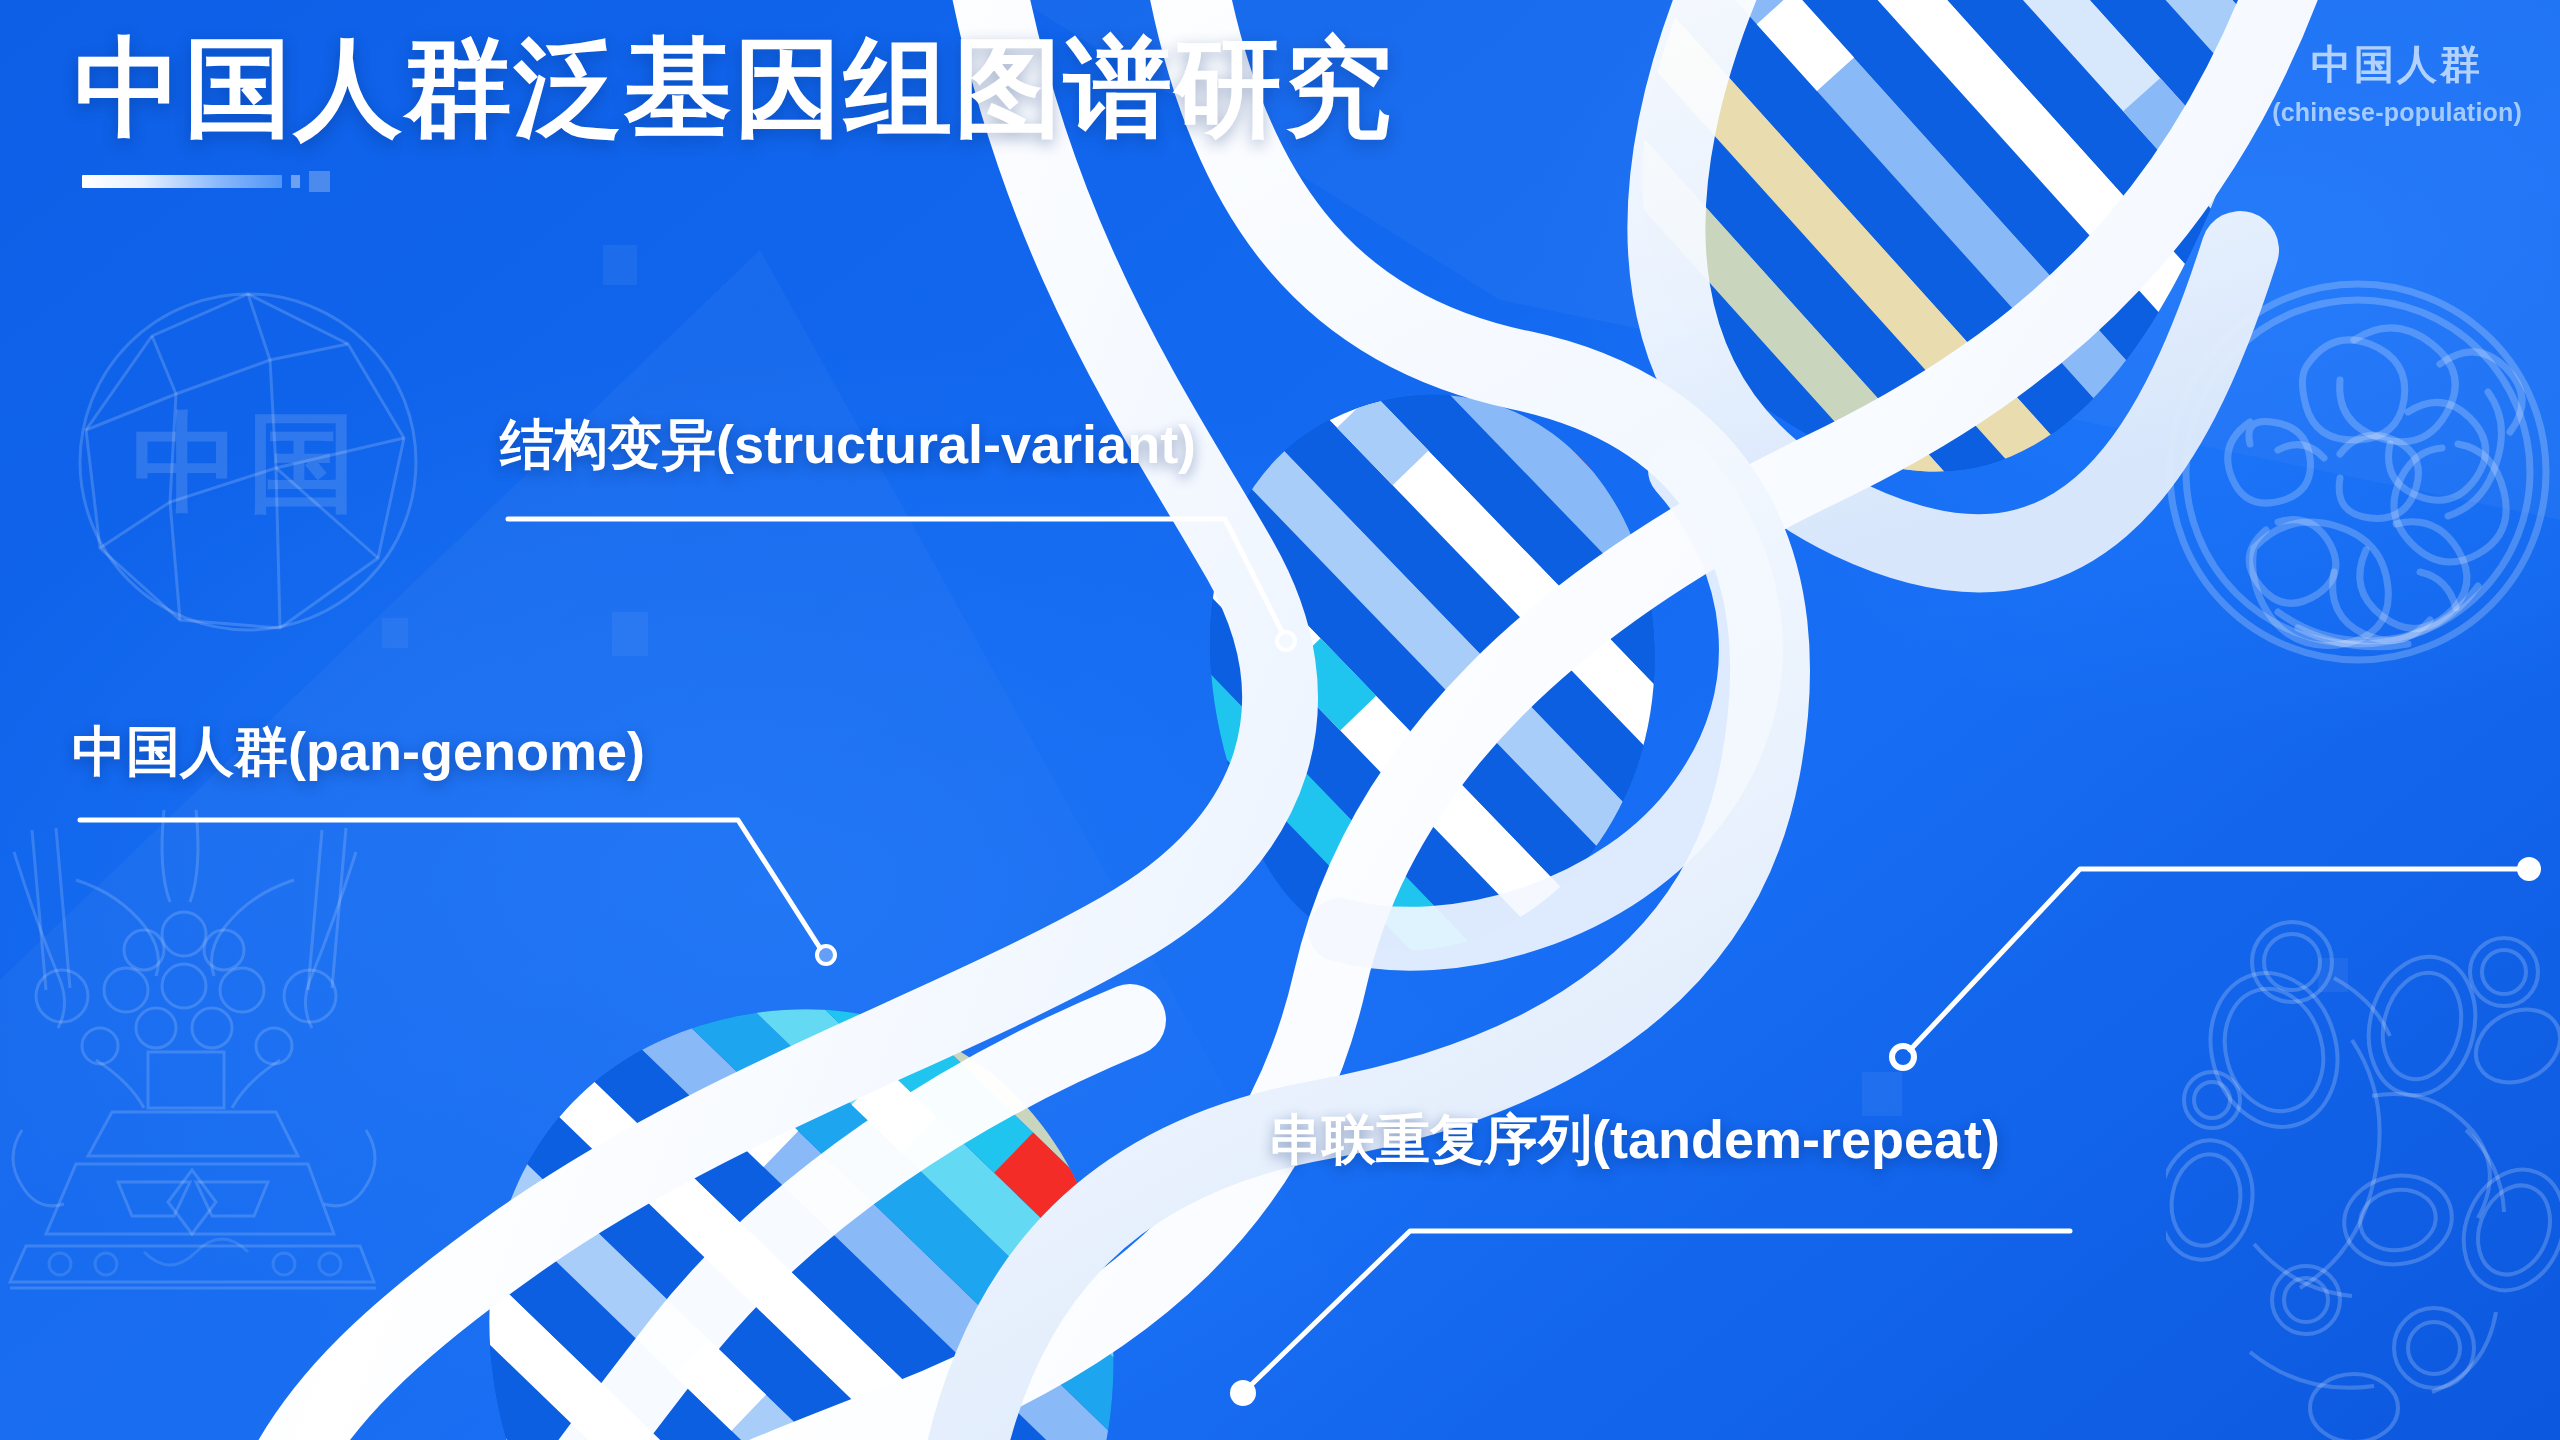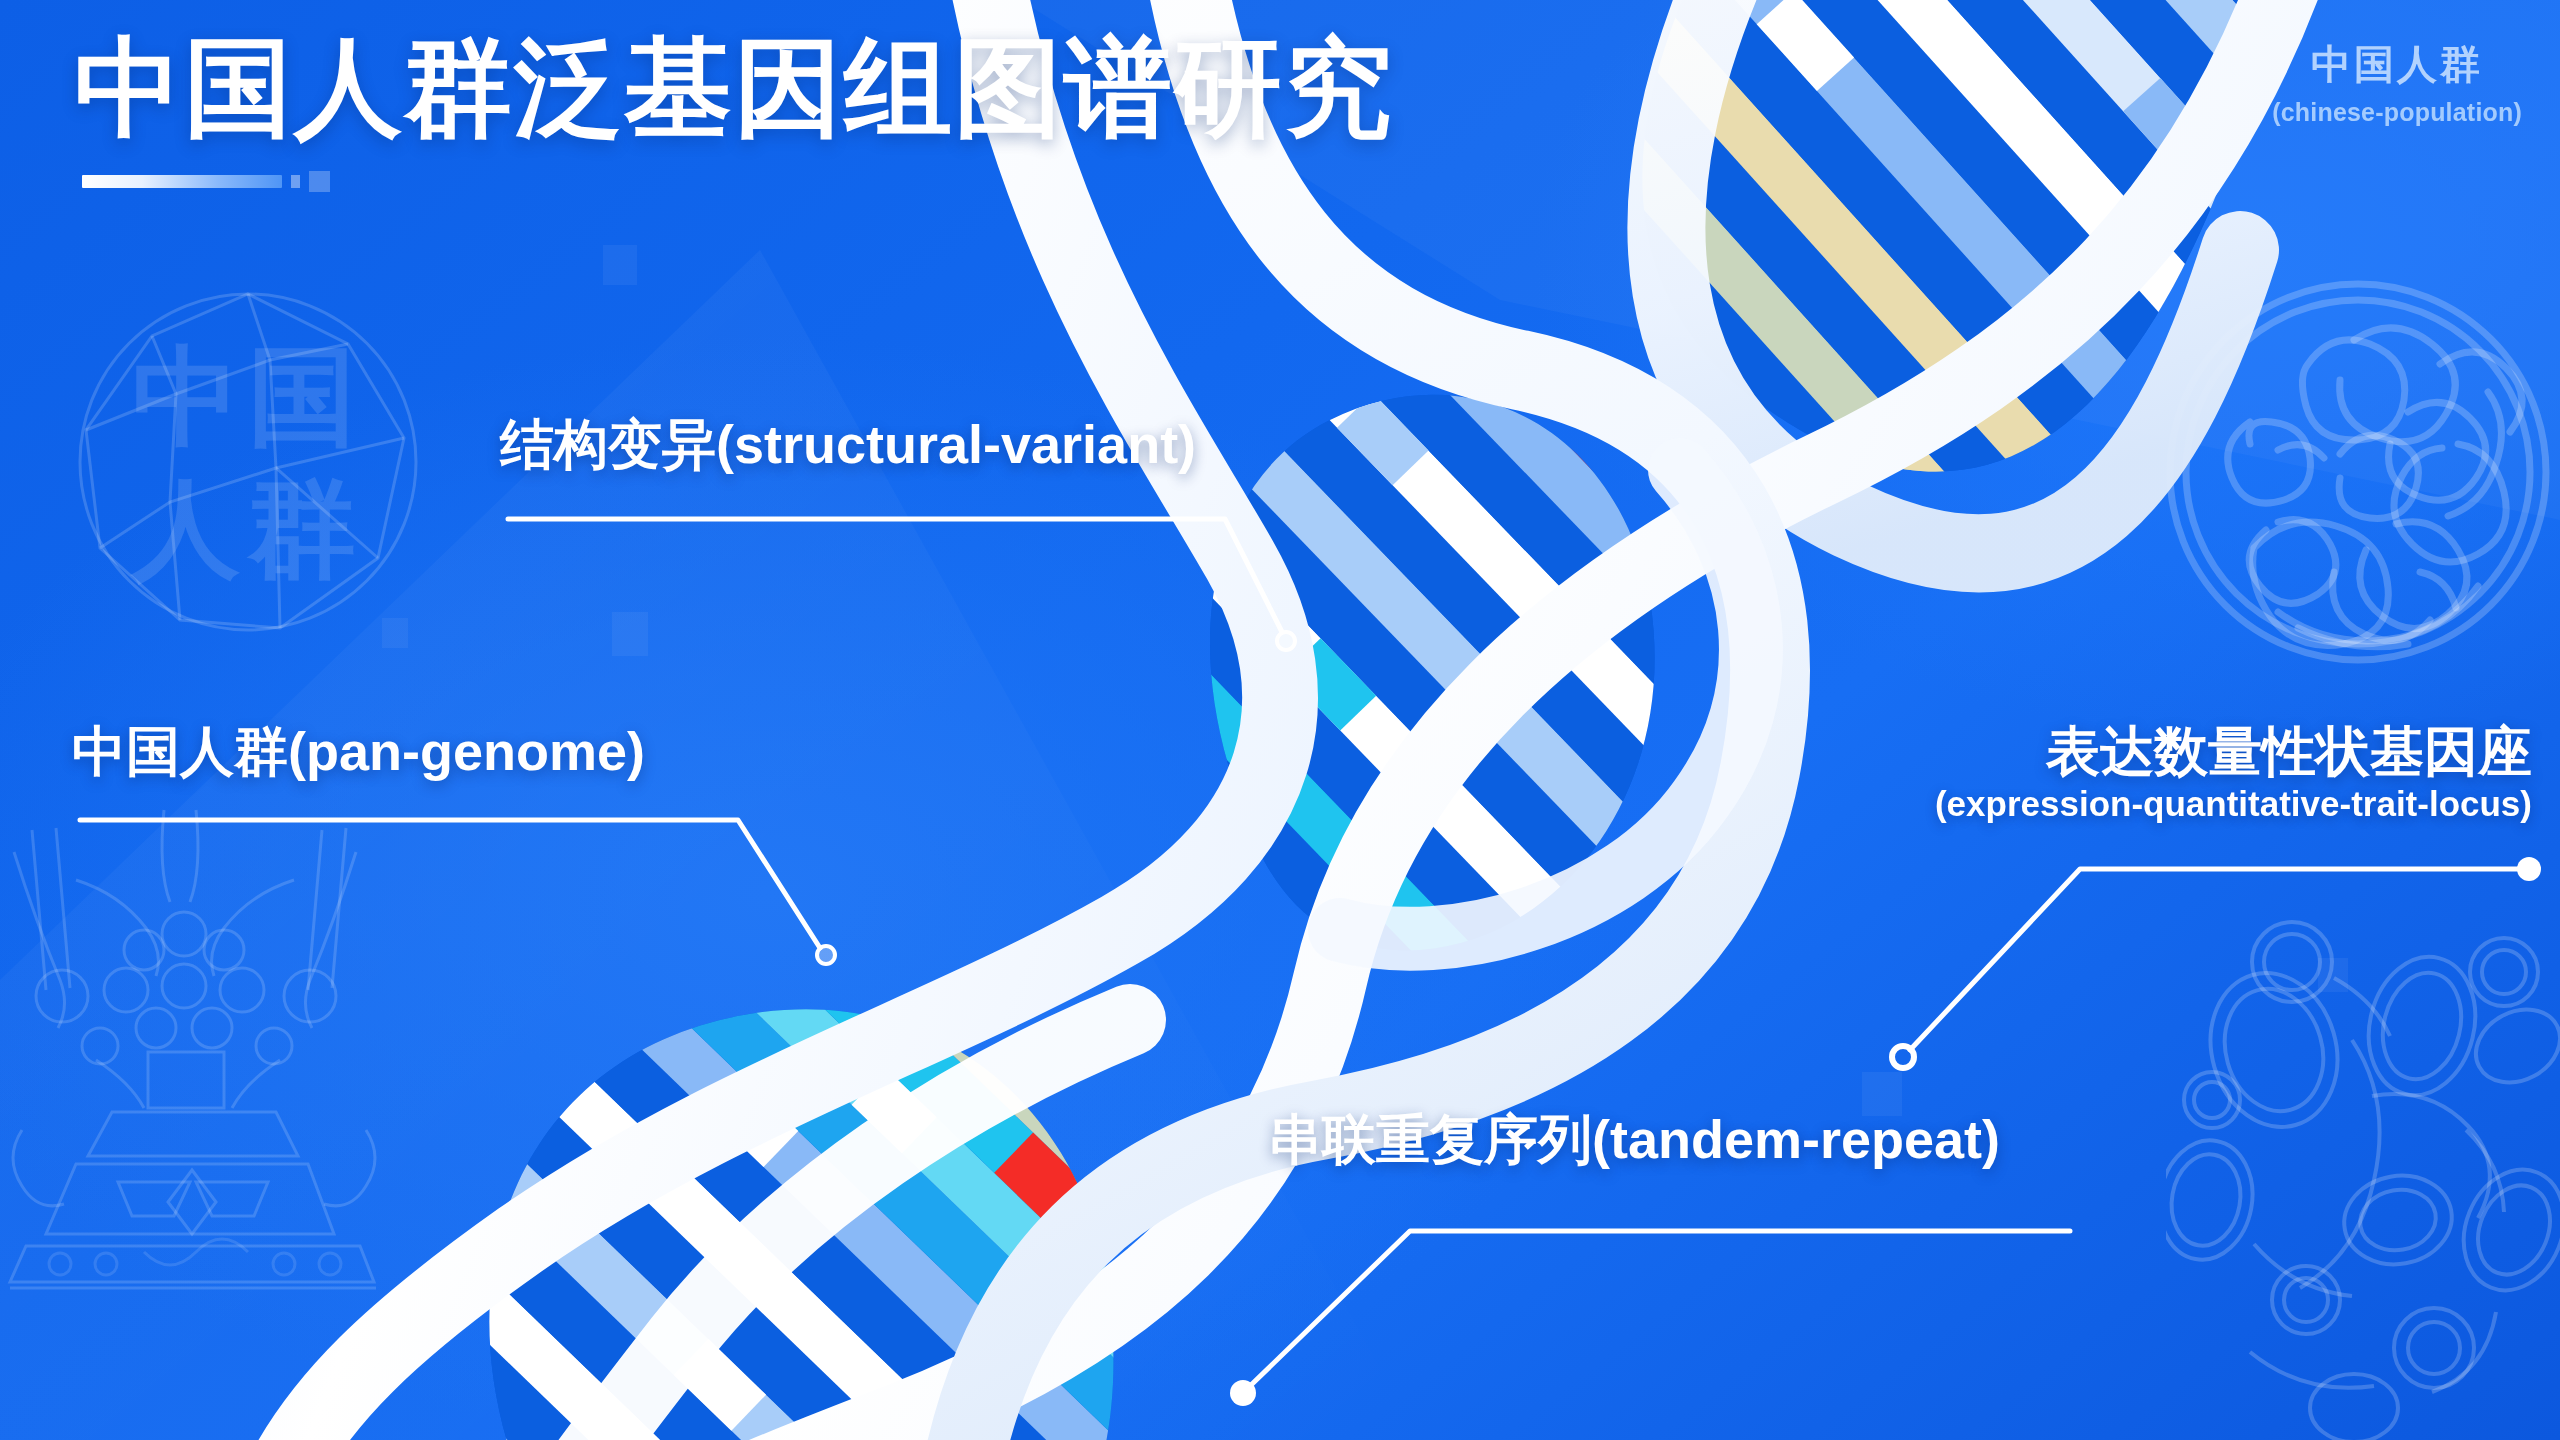--- a/index.html
+++ b/index.html
@@ -124,21 +124,20 @@
         <path d="M200 4 L300 54 L356 148 L330 268 L232 338 L132 330 L52 258 L38 140 L104 46 Z"></path>
         <path d="M38 140 L128 104 L222 70 L300 54"></path>
         <path d="M52 258 L122 212 L228 178 L330 268"></path>
         <path d="M200 4 L222 70 L228 178 L232 338"></path>
         <path d="M104 46 L128 104 L122 212 L132 330"></path>
         <path d="M356 148 L228 178"></path>
       </g>
     </svg>
     <div class="txt">
       <span>中国</span>
-      <span>人群</span>
     </div>
   </div>
 
   <svg style="position:absolute;left:2158px;top:272px;" width="400" height="400" viewBox="0 0 400 400">
     <g fill="none" stroke="#ffffff" stroke-opacity=".22" stroke-width="7" stroke-linecap="round">
       <circle cx="200" cy="200" r="188"></circle>
       <circle cx="200" cy="200" r="172"></circle>
       <path d="M92 150 q-32 22 -18 56 q14 34 52 22 q30-10 26-42 q-4-32 -38-36 q-28-4 -22 22"></path>
       <path d="M108 258 q-30 26 -6 56 q24 30 58 8 q28-20 12-50 q-18-32 -52-22"></path>
       <path d="M96 276 q34-36 82-22 q48 14 52 62 q4 46 -44 56 q-48 8 -74-28 q-22-32 -16-68"></path>
@@ -391,22 +390,18 @@
   </div>
 
   <div class="callout" id="callout-sv">
     <div class="lbl-main">结构变异(structural-variant)</div>
   </div>
 
   <div class="callout" id="callout-pg">
     <div class="lbl-main">中国人群(pan-genome)</div>
   </div>
 
-  <div class="callout" id="callout-eqtl">
-    <div class="lbl-main">表达数量性状基因座</div>
-    <div class="lbl-sub">(expression-quantitative-trait-locus)</div>
-  </div>
 
   <div class="callout" id="callout-tr">
     <div class="lbl-main">串联重复序列(tandem-repeat)</div>
   </div>
 
 </div>
 
 </body></html>

